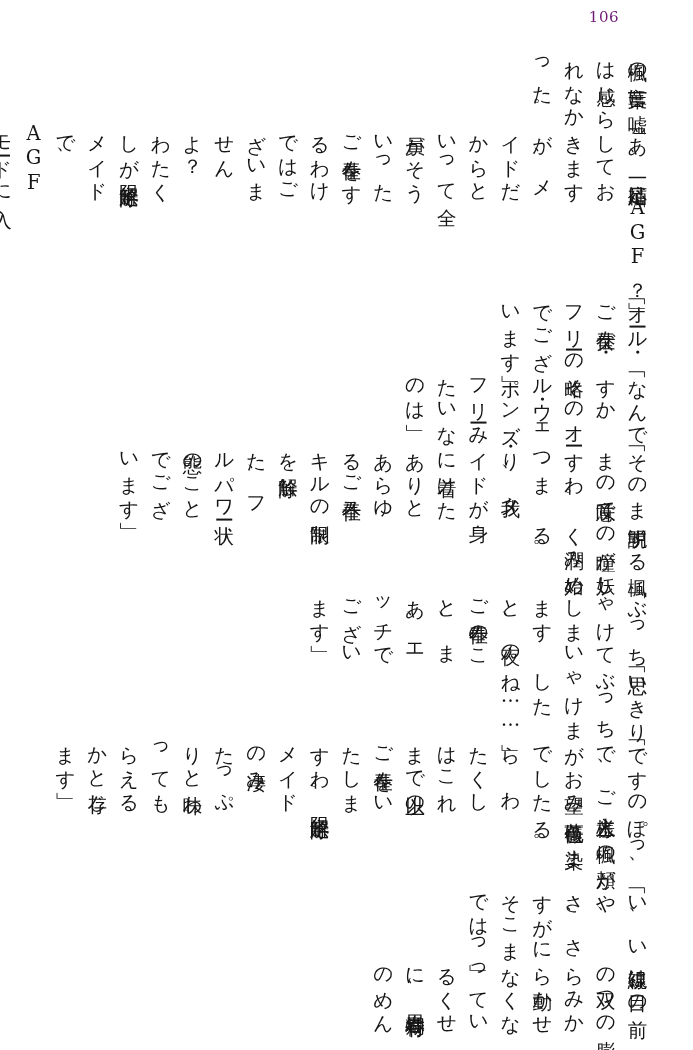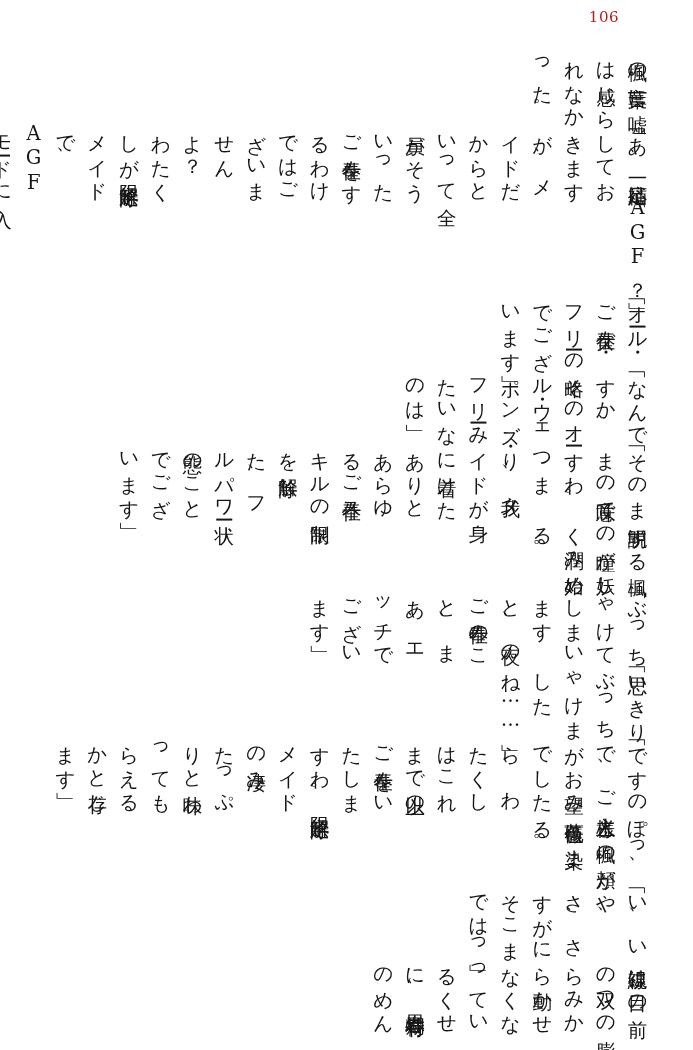--- a/index.html
+++ b/index.html
@@ -18,21 +18,21 @@
     background: #ffffff;
     overflow: hidden;
     box-sizing: border-box;
   }
   .page-number {
     position: absolute;
     top: 8px;
     right: 74px;
     font-size: 15px;
     letter-spacing: 0.5px;
-    color: #b91c1c;
+    color: #701a75;
     font-family: "DejaVu Serif", "Liberation Serif", serif;
   }
   .vtext {
     position: absolute;
     top: 48px;
     right: 40px;
     left: 34px;
     bottom: 22px;
     writing-mode: vertical-rl;
     text-orientation: upright;

